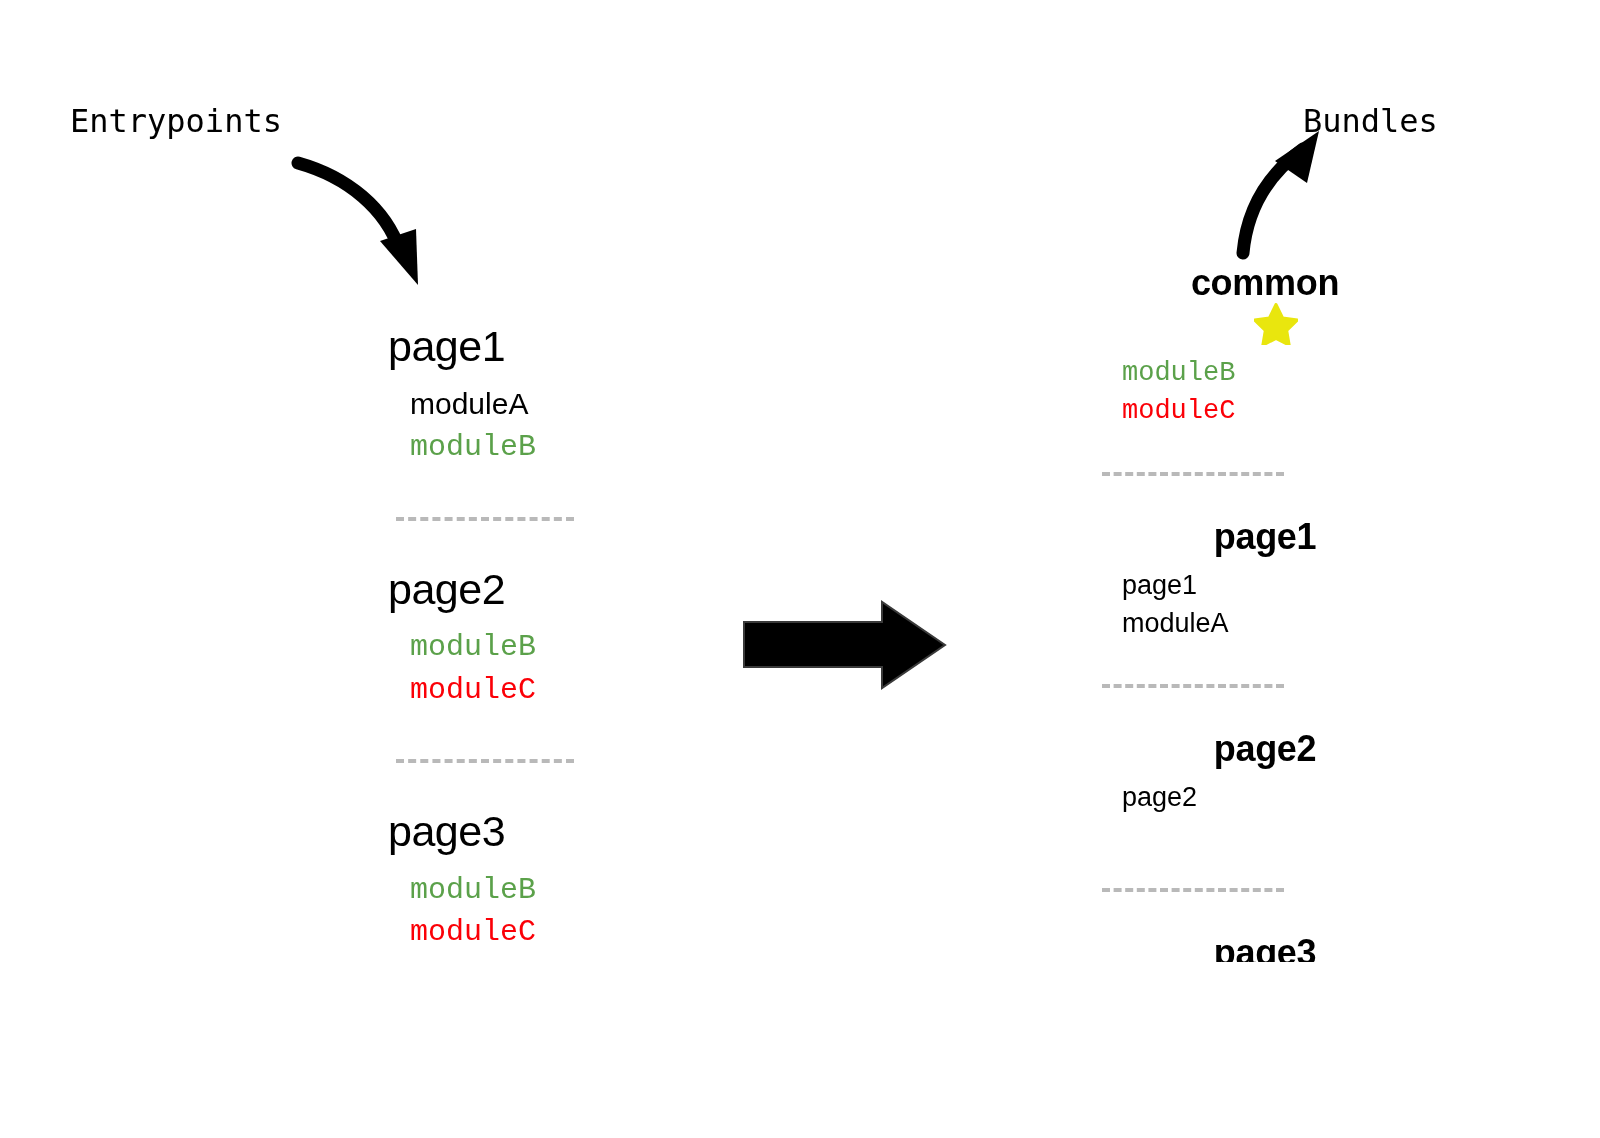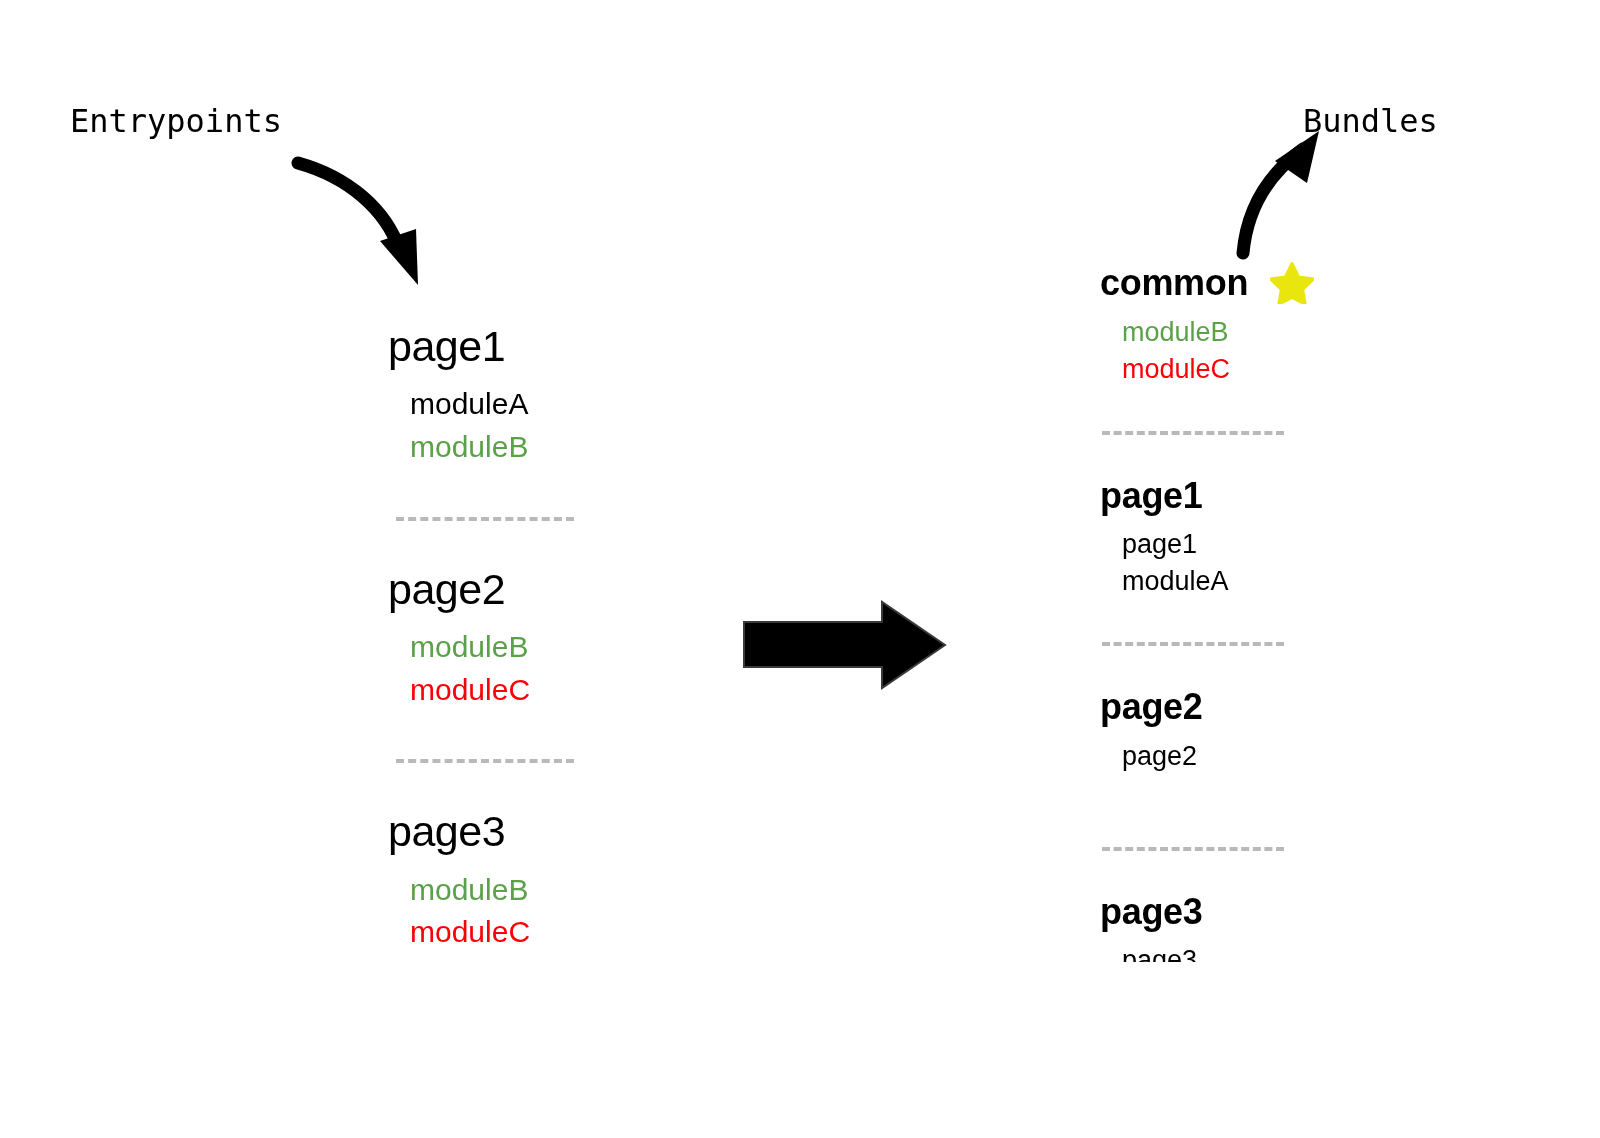--- a/index.html
+++ b/index.html
@@ -78,33 +78,34 @@
   
   #column-bundles .group-title {
     font-size: 36px;
     font-weight: 700;
     color: #000000;
     line-height: 1.15;
     letter-spacing: -0.3px;
     margin: 0;
     display: flex;
     align-items: center;
+    flex-direction: column;
   }
   #column-bundles .group-items {
     margin: 10px 0 0 22px;
   }
   #column-bundles .item {
     font-size: 27px;
     line-height: 1.38;
     color: #000000;
     font-weight: 400;
   }
 
   
-  .item.bold { font-weight: 700; }
+  .item.bold { font-weight: 700; font-family: Liberation Mono, monospace; }
 
   
   .divider {
     height: 0;
     border: none;
     border-top: 4px dashed #b9b9b9;
     margin: 0;
   }
   #column-entrypoints .divider { width: 178px; margin-left: 8px; }
   #column-bundles .divider     { width: 182px; margin-left: 2px; }

